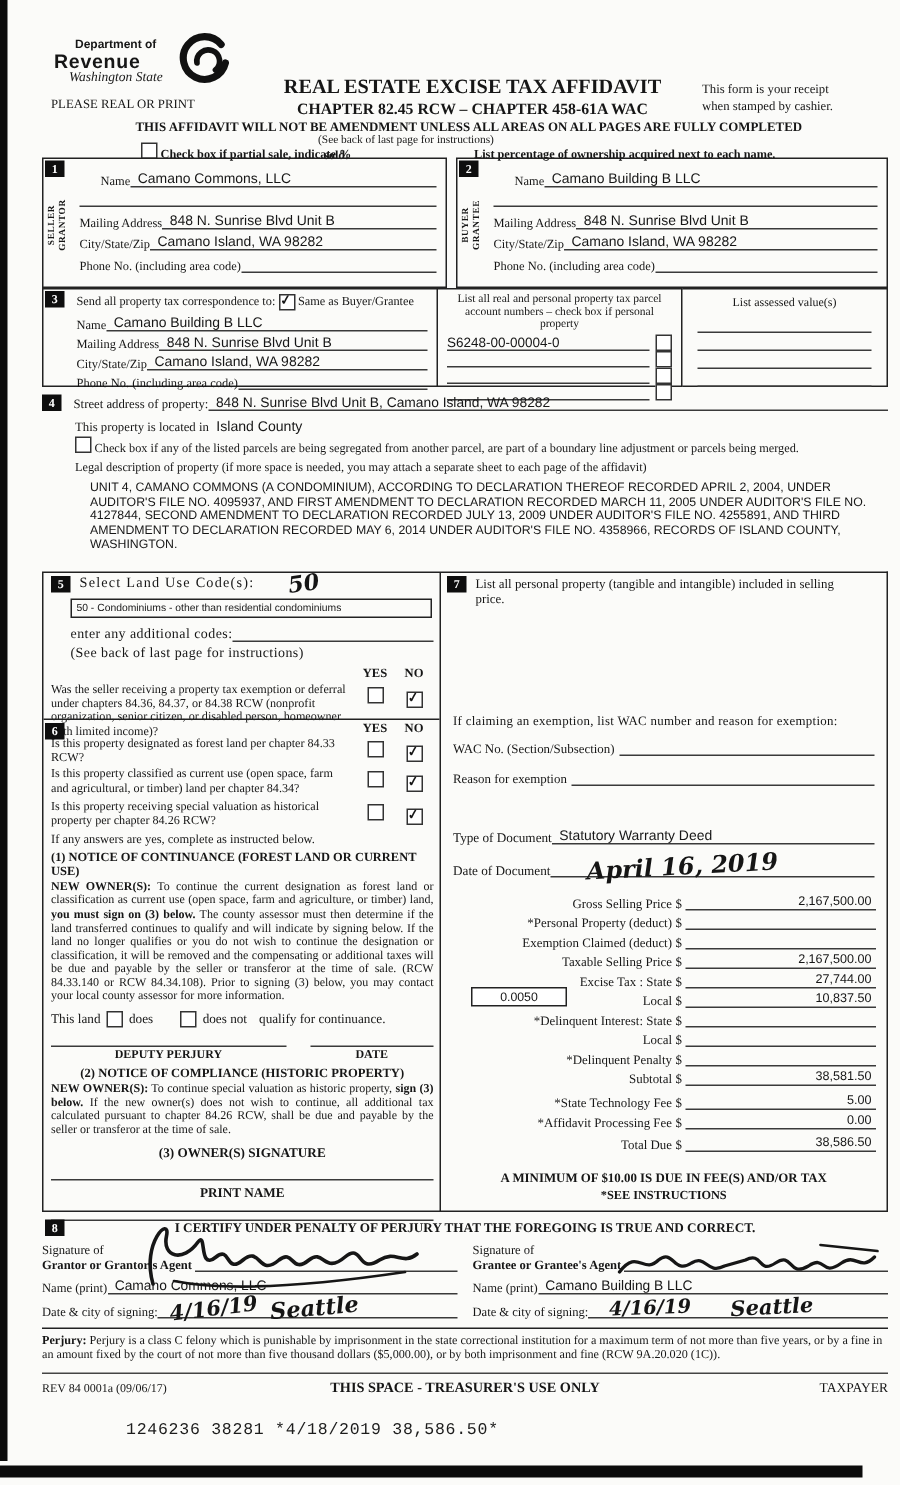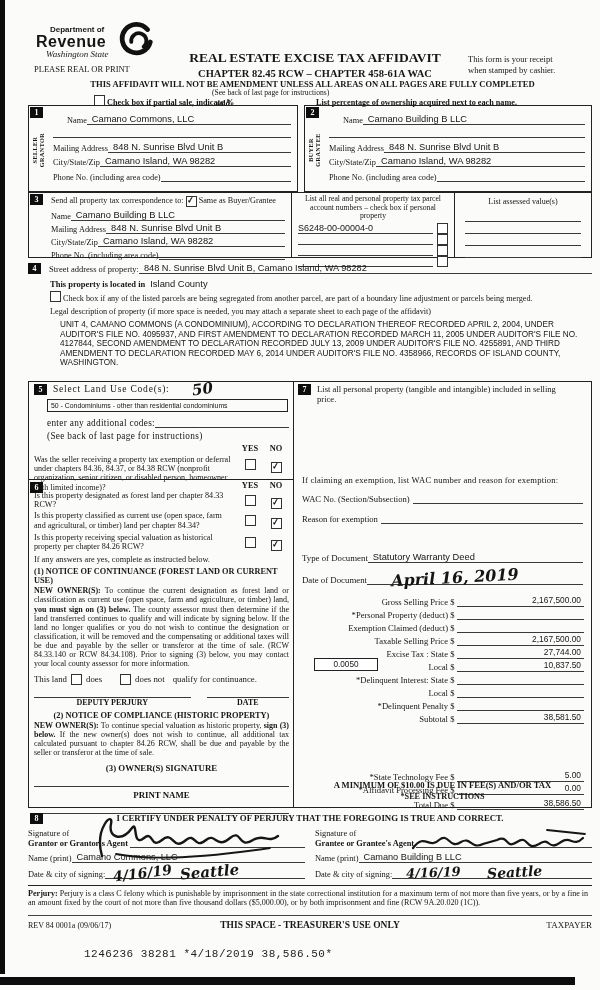--- a/index.html
+++ b/index.html
@@ -37,21 +37,21 @@
 <body>
 
 <div class="page">
 
   <div class="abs" style="left:0;top:16;width:5px;height:974px;background:#0c0c0c;"></div>
   <div class="abs" style="left:0;top:977px;width:575px;height:8px;background:#0c0c0c;"></div>
 
   <div class="abs" style="left:0;top:22px;width:600px;height:83px;">
     <div class="abs sans" style="left:36px;top:4px;line-height:1;">
       <div class="b" style="font-size:8px;padding-left:14px;">Department of</div>
-      <div class="b" style="font-size:16px;letter-spacing:.5px;">Revenue</div>
+      <div class="b" style="font-size:13px;letter-spacing:.5px;">Revenue</div>
       <div style="font-size:9px;font-style:italic;padding-left:10px;font-family:'Liberation Serif',serif;">Washington State</div>
     </div>
     <svg class="abs" style="left:118px;top:0;" width="38" height="38" viewBox="0 0 40 40">
       <path d="M31 8 A15 15 0 1 0 34 21" fill="none" stroke="#111" stroke-width="5" stroke-linecap="round"></path>
       <path d="M14 21 a8 8 0 1 1 13 5" fill="none" stroke="#111" stroke-width="4" stroke-linecap="round"></path>
     </svg>
     <div class="abs" style="left:150px;top:28px;width:330px;text-align:center;">
       <div class="b" style="font-size:13.5px;">REAL ESTATE EXCISE TAX AFFIDAVIT</div>
       <div class="b" style="font-size:10.5px;margin-top:2px;">CHAPTER 82.45 RCW – CHAPTER 458-61A WAC</div>
     </div>
@@ -181,21 +181,21 @@
     </div>
   </div>
 
   <div class="abs" style="left:28px;top:260px;width:564px;">
     <div class="frow" style="height:14px;">
       <span class="badge" style="margin-right:8px;">4</span>
       <span class="flbl" style="font-size:8.5px;">Street address of property:</span>
       <span class="u fval" style="flex:1;font-size:9.2px;">848 N. Sunrise Blvd Unit B, Camano Island, WA  98282</span>
     </div>
     <div class="frow" style="height:14px;padding-left:22px;margin-top:1px;">
-      <span class="flbl" style="font-size:8.5px;font-weight:bold;">This property is located in</span>
+      <span class="flbl" style="font-size:8.5px;">This property is located in</span>
       <span class="fval" style="font-size:9.4px;">Island County</span>
     </div>
     <div style="padding-left:22px;margin-top:2px;font-size:8.2px;">
       <span class="cb"></span>
       <span>Check box if any of the listed parcels are being segregated from another parcel, are part of a boundary line adjustment or parcels being merged.</span>
     </div>
     <div style="padding-left:22px;margin-top:4px;font-size:8.2px;">Legal description of property (if more space is needed, you may attach a separate sheet to each page of the affidavit)</div>
     <div class="sans" style="padding-left:32px;margin-top:4px;width:530px;font-size:8.2px;line-height:9.6px;">UNIT 4, CAMANO COMMONS (A CONDOMINIUM), ACCORDING TO DECLARATION THEREOF RECORDED APRIL 2, 2004, UNDER AUDITOR'S FILE NO. 4095937, AND FIRST AMENDMENT TO DECLARATION RECORDED MARCH 11, 2005 UNDER AUDITOR'S FILE NO. 4127844, SECOND AMENDMENT TO DECLARATION RECORDED JULY 13, 2009 UNDER AUDITOR'S FILE NO. 4255891, AND THIRD AMENDMENT TO DECLARATION RECORDED MAY 6, 2014 UNDER AUDITOR'S FILE NO. 4358966, RECORDS OF ISLAND COUNTY, WASHINGTON.</div>
   </div>
 
@@ -364,21 +364,21 @@
         <div class="mrow">
             <span class="mlabel">*Delinquent Penalty</span>
             <span class="md">$</span>
             <span class="mline"></span>
           </div>
         <div class="mrow">
             <span class="mlabel">Subtotal</span>
             <span class="md">$</span>
             <span class="mline">38,581.50</span>
           </div>
-        <div class="mrow" style="height:16px;margin-top:42px;">
+        <div class="mrow" style="height:16px;">
             <span class="mlabel">*State Technology Fee</span>
             <span class="md">$</span>
             <span class="mline">5.00</span>
           </div>
         <div class="mrow">
             <span class="mlabel">*Affidavit Processing Fee</span>
             <span class="md">$</span>
             <span class="mline">0.00</span>
           </div>
         <div class="mrow" style="height:15px;">

